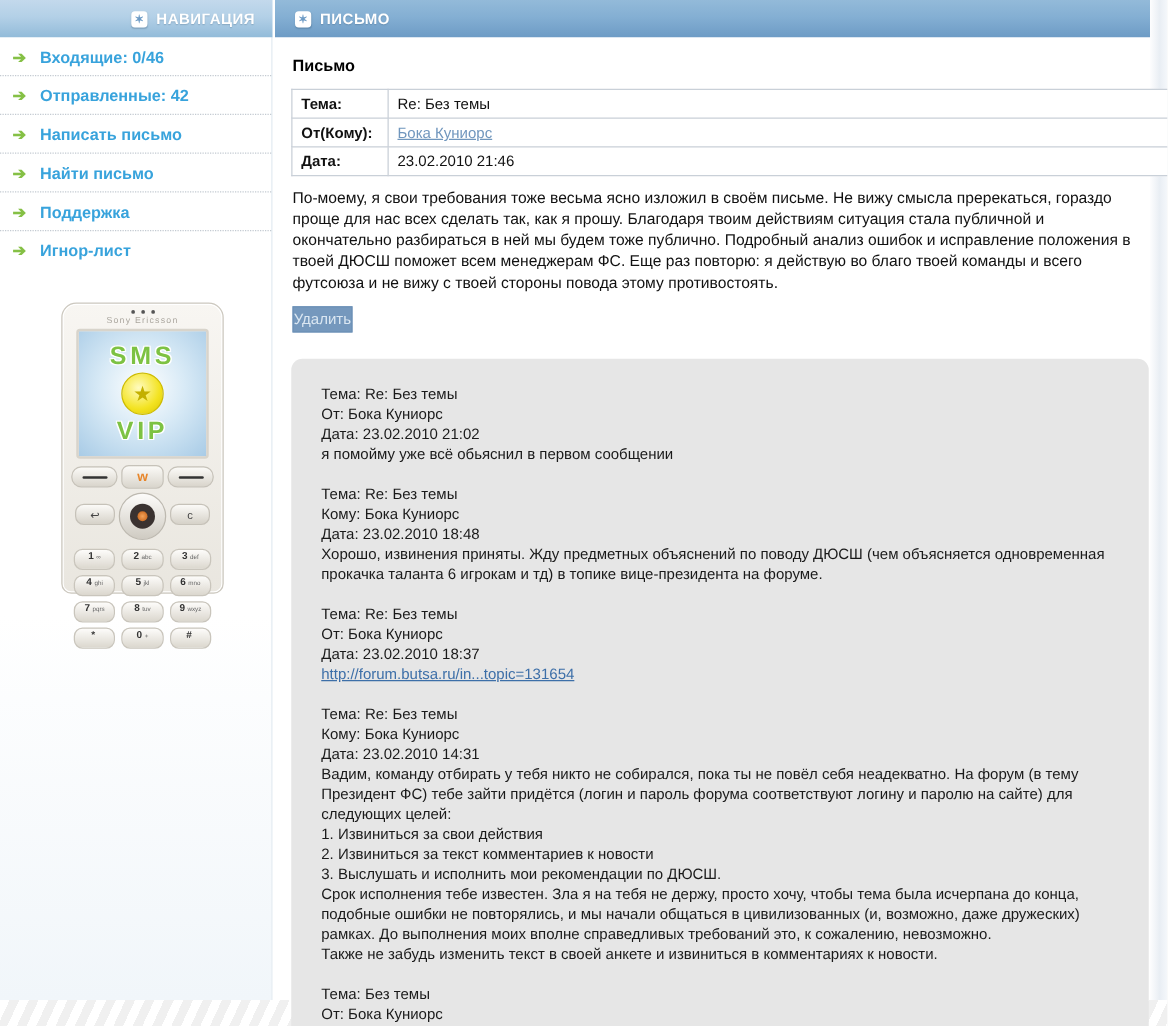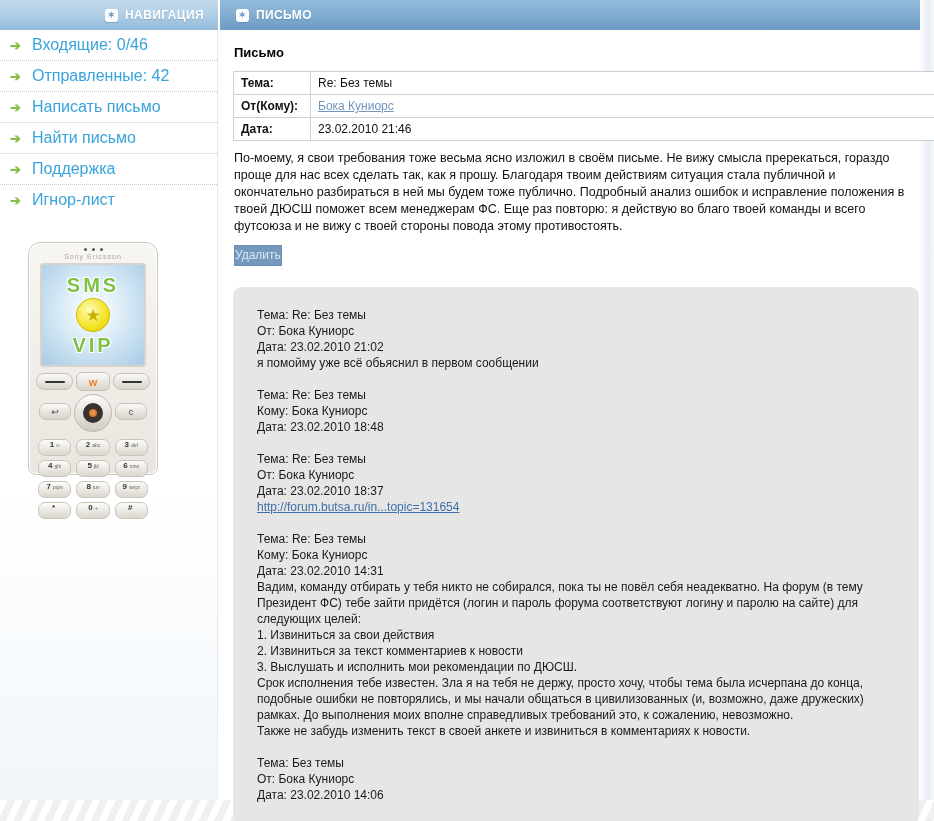--- a/index.html
+++ b/index.html
@@ -24,24 +24,24 @@
        background:linear-gradient(to right,#fdfdfe,#e9eef4 55%,#f5f8fb);}
   .stripes{position:absolute;left:0;top:800px;width:934px;height:21px;
        background:repeating-linear-gradient(115deg,#ffffff 0 7px,#f0f0f0 7px 14px);}
 
   
   .sidebar{position:absolute;left:0;top:30px;width:218px;height:770px;box-sizing:border-box;
        background:linear-gradient(#ffffff 60%,#f1f6fa);border-right:1px solid #e4ebf2;}
   .nav-item{display:flex;align-items:center;height:30px;padding-left:10px;cursor:pointer;}
   .nav-item.dotted{border-bottom:1px dotted #c3cad1;}
   .nav-arrow{color:#85c045;font-size:13px;font-weight:bold;width:22px;flex:none;}
-  .nav-label{color:#38a3dc;font-size:16px;font-weight:normal;}
-
-  
-  .phone{position:absolute;left:28px;top:212px;width:130px;height:233px;box-sizing:border-box;
+  .nav-label{color:#38a3dc;font-size:13px;font-weight:bold;}
+
+  
+  .phone{position:absolute;left:49px;top:212px;width:130px;height:233px;box-sizing:border-box;
        background:linear-gradient(#f8f6f2,#e9e6df);border:1px solid #ccc8bf;
        border-radius:12px 12px 8px 8px;box-shadow:inset 0 0 0 1px #fff;}
   .pdots{display:flex;justify-content:center;gap:5px;margin-top:5px;}
   .pdots i{width:3px;height:3px;border-radius:50%;background:#555;}
   .pbrand{text-align:center;font-size:7px;color:#aaa69e;letter-spacing:1px;margin-top:2px;}
   .pscreen{margin:3px auto 0;width:102px;height:100px;border:2px solid #d8d4cb;border-radius:3px;
        background:radial-gradient(circle at 50% 45%,#ffffff 0%,#d8eaf6 45%,#a8cbe6 100%);
        display:flex;flex-direction:column;align-items:center;justify-content:center;}
   .ptxt{font-size:20px;line-height:20px;font-weight:bold;color:#7dc243;letter-spacing:3px;
        text-shadow:-1px -1px 0 #fff,1px -1px 0 #fff,-1px 1px 0 #fff,1px 1px 0 #fff;}
@@ -251,20 +251,21 @@
       <div class="qmsg">
         <div class="qline">Тема: Re: Без темы</div>
         <div class="qline">От: Бока Куниорс</div>
         <div class="qline">Дата: 23.02.2010 21:02</div>
         <div class="qline">я помойму уже всё обьяснил в первом сообщении</div>
       </div>
       <div class="qmsg">
         <div class="qline">Тема: Re: Без темы</div>
         <div class="qline">Кому: Бока Куниорс</div>
         <div class="qline">Дата: 23.02.2010 18:48</div>
+        <div class="qline">Хорошо, извинения приняты. Жду предметных объяснений по поводу ДЮСШ (чем объясняется одновременная прокачка таланта 6 игрокам и тд) в топике вице-президента на форуме.</div>
       </div>
       <div class="qmsg">
         <div class="qline">Тема: Re: Без темы</div>
         <div class="qline">От: Бока Куниорс</div>
         <div class="qline">Дата: 23.02.2010 18:37</div>
         <div class="qline"><a class="qlink">http://forum.butsa.ru/in...topic=131654</a></div>
       </div>
       <div class="qmsg">
         <div class="qline">Тема: Re: Без темы</div>
         <div class="qline">Кому: Бока Куниорс</div>

